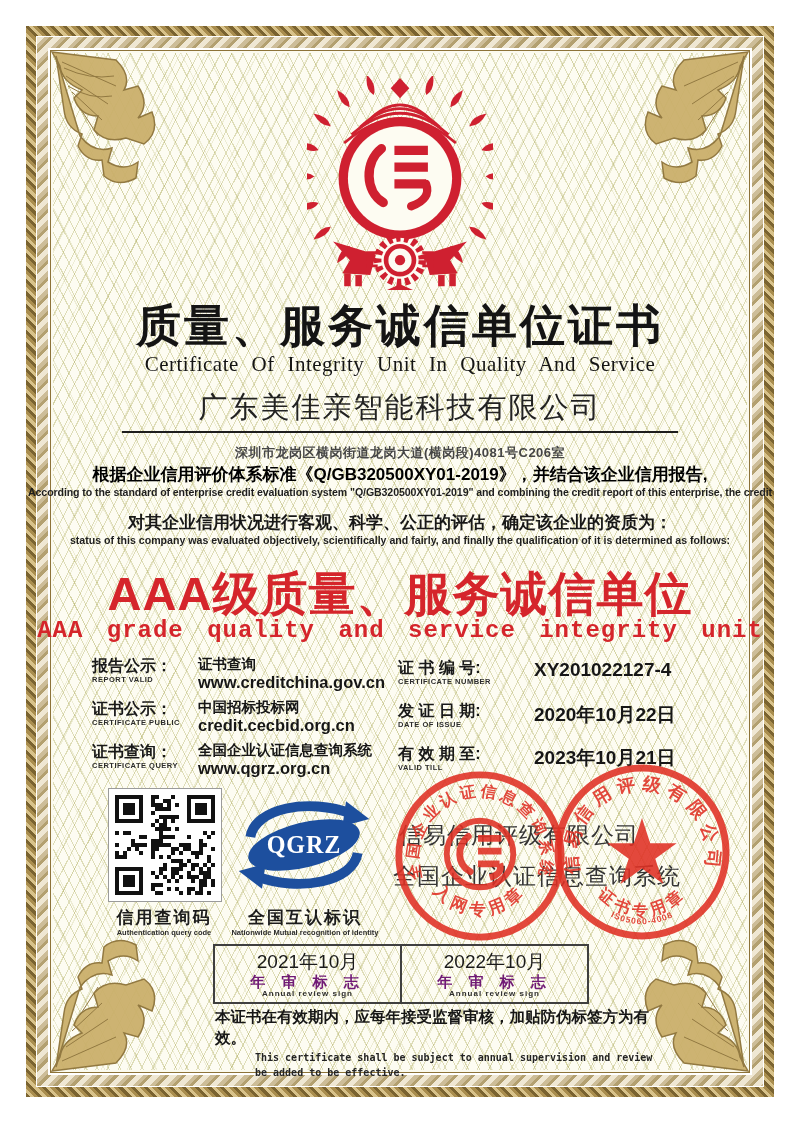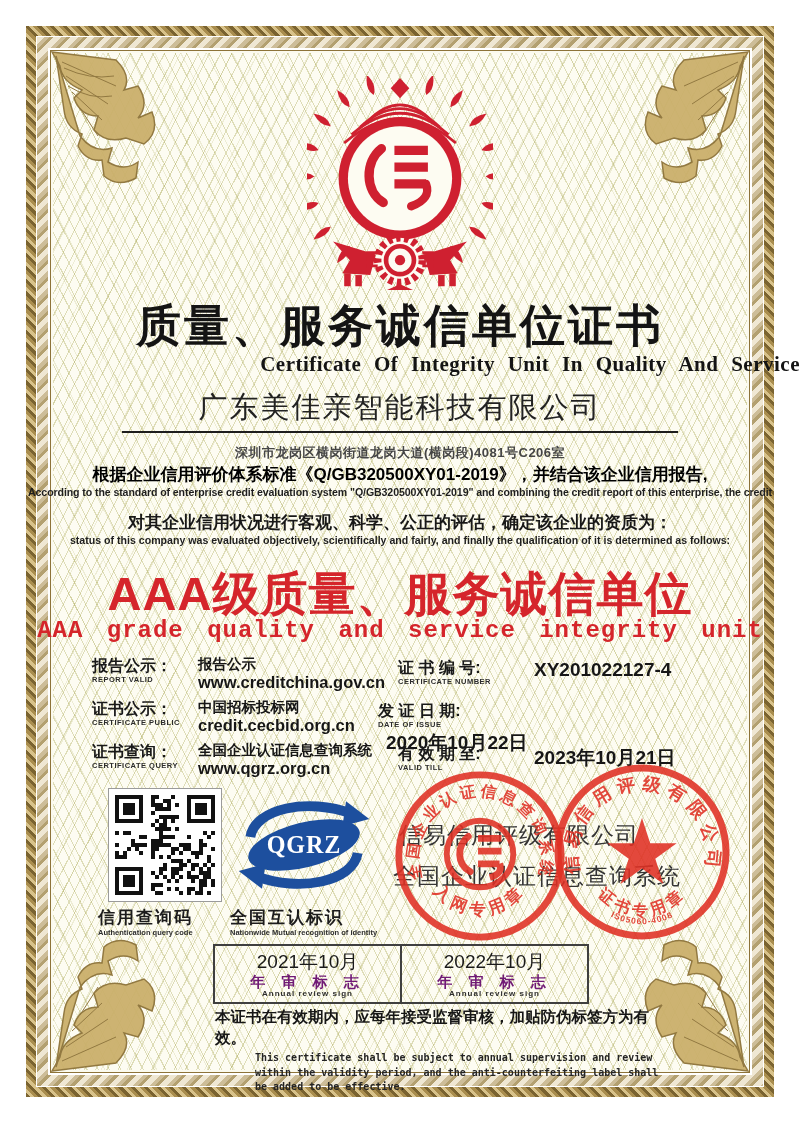--- a/index.html
+++ b/index.html
@@ -18,22 +18,22 @@
       repeating-linear-gradient(63deg, rgba(176,174,96,.40) 0 1px, transparent 1px 10px),
       repeating-linear-gradient(-63deg, rgba(176,174,96,.40) 0 1px, transparent 1px 10px),
       repeating-linear-gradient(63deg, rgba(176,174,96,.20) 0 1px, transparent 1px 23px),
       repeating-linear-gradient(-63deg, rgba(176,174,96,.20) 0 1px, transparent 1px 23px);}
   .corner{position:absolute;width:150px;height:150px;opacity:.95;}
   .ctl{left:46px;top:46px;} .ctr{right:46px;top:46px;transform:scaleX(-1);}
   .cbl{left:46px;bottom:46px;transform:scaleY(-1);} .cbr{right:46px;bottom:46px;transform:scale(-1,-1);}
   
   .ctr-text{left:0;width:800px;text-align:center;}
   #title-cn{top:296px;font-size:45px;font-weight:bold;color:#141414;letter-spacing:3px;}
-  #title-en{top:352px;font-size:21px;font-weight:bold;color:#141414;
-     font-family:"Liberation Serif","DejaVu Serif",serif;word-spacing:7px;letter-spacing:.5px;text-align:right;}
+  #title-en{top:352px;font-size:21px;font-weight:normal;color:#141414;
+     font-family:"Liberation Serif","DejaVu Serif",serif;word-spacing:7px;letter-spacing:.5px;}
   #company{top:388px;font-size:29px;color:#222;letter-spacing:2px;font-weight:500;}
   #divider{top:431px;left:122px;width:556px;height:2px;background:#1d1d1d;}
   #address{top:444px;font-size:13px;font-weight:bold;color:#454545;letter-spacing:.5px;}
   #para1-cn{top:463px;font-size:17px;font-weight:bold;color:#000000;}
   #para1-en{top:486px;font-size:10.6px;font-weight:bold;color:#1e1e1e;letter-spacing:-.1px;}
   #para2-cn{top:511px;font-size:17px;font-weight:bold;color:#181818;}
   #para2-en{top:534px;font-size:10.6px;font-weight:bold;color:#1e1e1e;}
   #grade-cn{top:563px;font-size:47px;font-weight:bold;color:#d5252b;letter-spacing:1px;}
   #grade-en{top:617px;font-size:24px;font-weight:bold;color:#d5252b;
      font-family:Liberation Mono, monospace;word-spacing:8px;letter-spacing:1px;}
@@ -41,21 +41,21 @@
   .drow{position:absolute;display:flex;align-items:flex-start;}
   .dlabel .cn{font-size:16px;font-weight:bold;color:#191919;white-space:nowrap;}
   .dlabel .en{font-size:7.5px;font-weight:bold;color:#2c2c2c;letter-spacing:.5px;margin-top:-2px;white-space:nowrap;}
   .dval{margin-left:8px;}
   .dval .v1{font-size:14.5px;font-weight:bold;color:#161616;line-height:1.2;white-space:nowrap;}
   .dval .v2{font-size:16.5px;font-weight:bold;color:#161616;line-height:1.2;white-space:nowrap;}
   .dval-single{margin-left:8px;font-size:19px;font-weight:bold;color:#161616;margin-top:1px;white-space:nowrap;}
   
   #qr-box{left:108px;top:788px;width:112px;height:112px;background:#fff;border:1px solid #9b9b9b;
      display:flex;align-items:center;justify-content:center;}
-  .mark-label{text-align:left;}
+  .mark-label{text-align:center;}
   .mark-label .cn{font-size:17px;font-weight:bold;color:#1c1c1c;letter-spacing:2px;}
   .mark-label .en{font-size:7.5px;font-weight:bold;color:#2c2c2c;margin-top:-1px;}
   #qr-label{left:98px;top:906px;width:132px;}
   #qgrz-label{left:230px;top:906px;width:150px;}
   .overlay-line{color:#343434;font-size:23px;letter-spacing:1px;white-space:nowrap;}
   #overlay1{left:399px;top:820px;}
   #overlay2{left:393px;top:861px;}
   .stamp{opacity:.88;}
   
   #review-table{left:213px;top:944px;width:372px;height:56px;border:2px solid #3f3f3f;display:flex;}
@@ -181,21 +181,21 @@
 <div class="abs ctr-text" id="para2-en">status of this company was evaluated objectively, scientifically and fairly, and finally the qualification of it is determined as follows:</div>
 <div class="abs ctr-text" id="grade-cn">AAA级质量、服务诚信单位</div>
 <div class="abs ctr-text" id="grade-en">AAA grade quality and service integrity unit</div>
 
 <div class="drow" style="left:92px;top:656px;">
   <div class="dlabel" style="width:98px;">
     <div class="cn">报告公示：</div>
     <div class="en">REPORT VALID</div>
   </div>
   <div class="dval">
-    <div class="v1">报告公示</div>
+    <div class="v1">证书查询</div>
     <div class="v2">www.creditchina.gov.cn</div>
   </div>
 </div>
 <div class="drow" style="left:92px;top:699px;">
   <div class="dlabel" style="width:98px;">
     <div class="cn">证书公示：</div>
     <div class="en">CERTIFICATE PUBLIC</div>
   </div>
   <div class="dval">
     <div class="v1">中国招标投标网</div>
@@ -213,21 +213,21 @@
   </div>
 </div>
 
 <div class="drow" style="left:398px;top:658px;">
   <div class="dlabel" style="width:128px;">
     <div class="cn">证 书 编 号:</div>
     <div class="en">CERTIFICATE NUMBER</div>
   </div>
   <div class="dval-single">XY201022127-4</div>
 </div>
-<div class="drow" style="left:378px;top:701px;flex-direction:column;">
+<div class="drow" style="left:398px;top:701px;">
   <div class="dlabel" style="width:128px;">
     <div class="cn">发 证 日 期:</div>
     <div class="en">DATE OF ISSUE</div>
   </div>
   <div class="dval-single">2020年10月22日</div>
 </div>
 <div class="drow" style="left:398px;top:744px;">
   <div class="dlabel" style="width:128px;">
     <div class="cn">有 效 期 至:</div>
     <div class="en">VALID TILL</div>
@@ -564,16 +564,15 @@
     <div class="date">2022年10月</div>
     <div class="cn">年 审 标 志</div>
     <div class="en">Annual review sign</div>
   </div>
 </div>
 
 <div class="abs" id="note">
   <div class="cn">本证书在有效期内，应每年接受监督审核，加贴防伪标签方为有效。</div>
   <div class="en">
     <div>This certificate shall be subject to annual supervision and review</div>
-    <div>within the validity period, and the anti-counterfeiting label shall</div>
     <div>be added to be effective.</div>
   </div>
 </div>
 
 </body></html>

